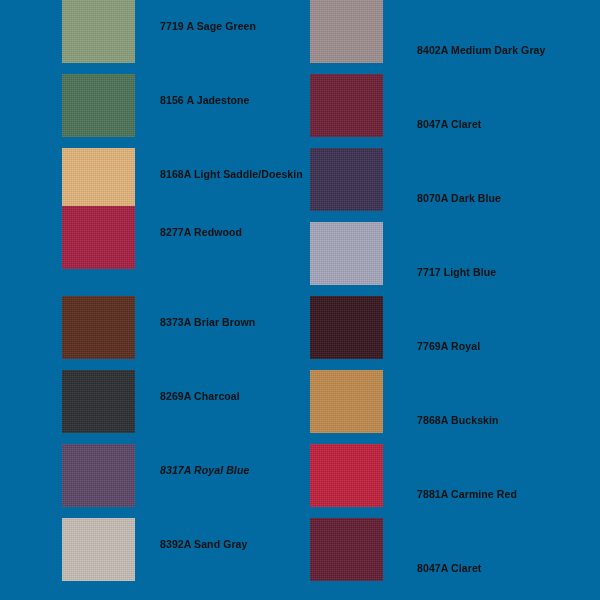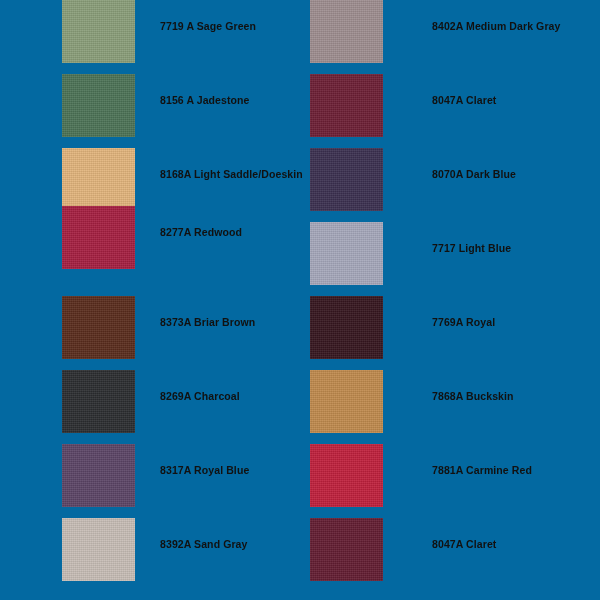--- a/index.html
+++ b/index.html
@@ -59,21 +59,21 @@
     position: absolute;
     top: 20px;
     font-size: 10.5px;
     font-weight: bold;
     color: #111111;
     letter-spacing: 0.1px;
     white-space: nowrap;
     line-height: 13px;
   }
   .col-left  .swatch-label { left: 160px; }
-  .col-right .swatch-label { left: 132px; }
+  .col-right .swatch-label { left: 117px; margin-top: 24px; }
 </style>
 </head>
 <body>
 
 <div id="chart">
   <div class="col col-left">
       <div class="swatch-row" style="top: 0px;">
         <div class="swatch" title="7719 A Sage Green" style="background-color: rgb(138, 158, 121); width: 73px; height: 63px;"></div>
         <div class="swatch-label">7719 A Sage Green</div>
       </div>
@@ -90,21 +90,21 @@
         <div class="swatch-label">8277A Redwood</div>
       </div>
       <div class="swatch-row" style="top: 296px;">
         <div class="swatch" title="8373A Briar Brown" style="background-color: rgb(90, 44, 28); width: 73px; height: 63px;"></div>
         <div class="swatch-label">8373A Briar Brown</div>
       </div>
       <div class="swatch-row" style="top: 370px;">
         <div class="swatch" title="8269A Charcoal" style="background-color: rgb(43, 45, 48); width: 73px; height: 63px;"></div>
         <div class="swatch-label">8269A Charcoal</div>
       </div>
-      <div class="swatch-row" style="top: 444px;">
+      <div class="swatch-row" style="top: 444px; font-style: italic;">
         <div class="swatch" title="8317A Royal Blue" style="background-color: rgb(92, 69, 102); width: 73px; height: 63px;"></div>
         <div class="swatch-label">8317A Royal Blue</div>
       </div>
       <div class="swatch-row" style="top: 518px;">
         <div class="swatch" title="8392A Sand Gray" style="background-color: rgb(199, 189, 182); width: 73px; height: 63px;"></div>
         <div class="swatch-label">8392A Sand Gray</div>
       </div>
     </div>
   <div class="col col-right">
       <div class="swatch-row" style="top: 0px;">

